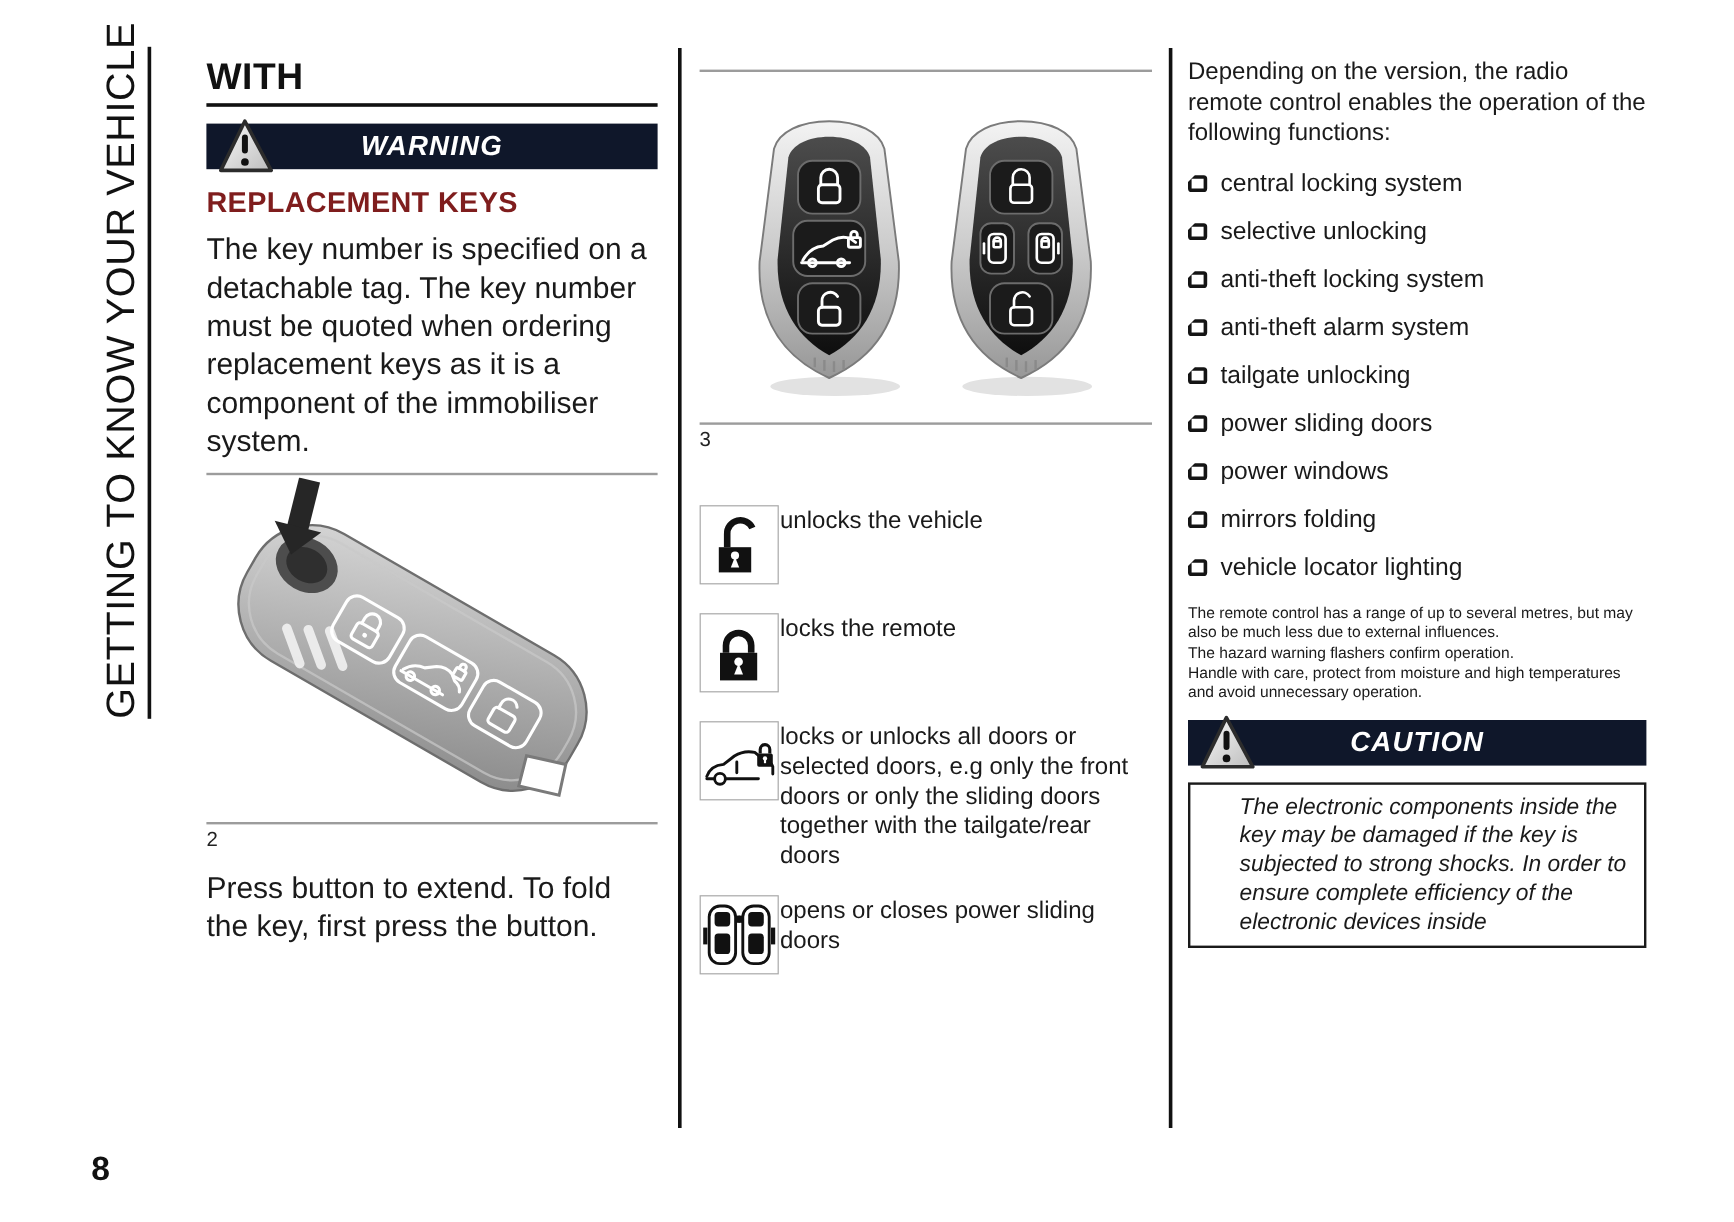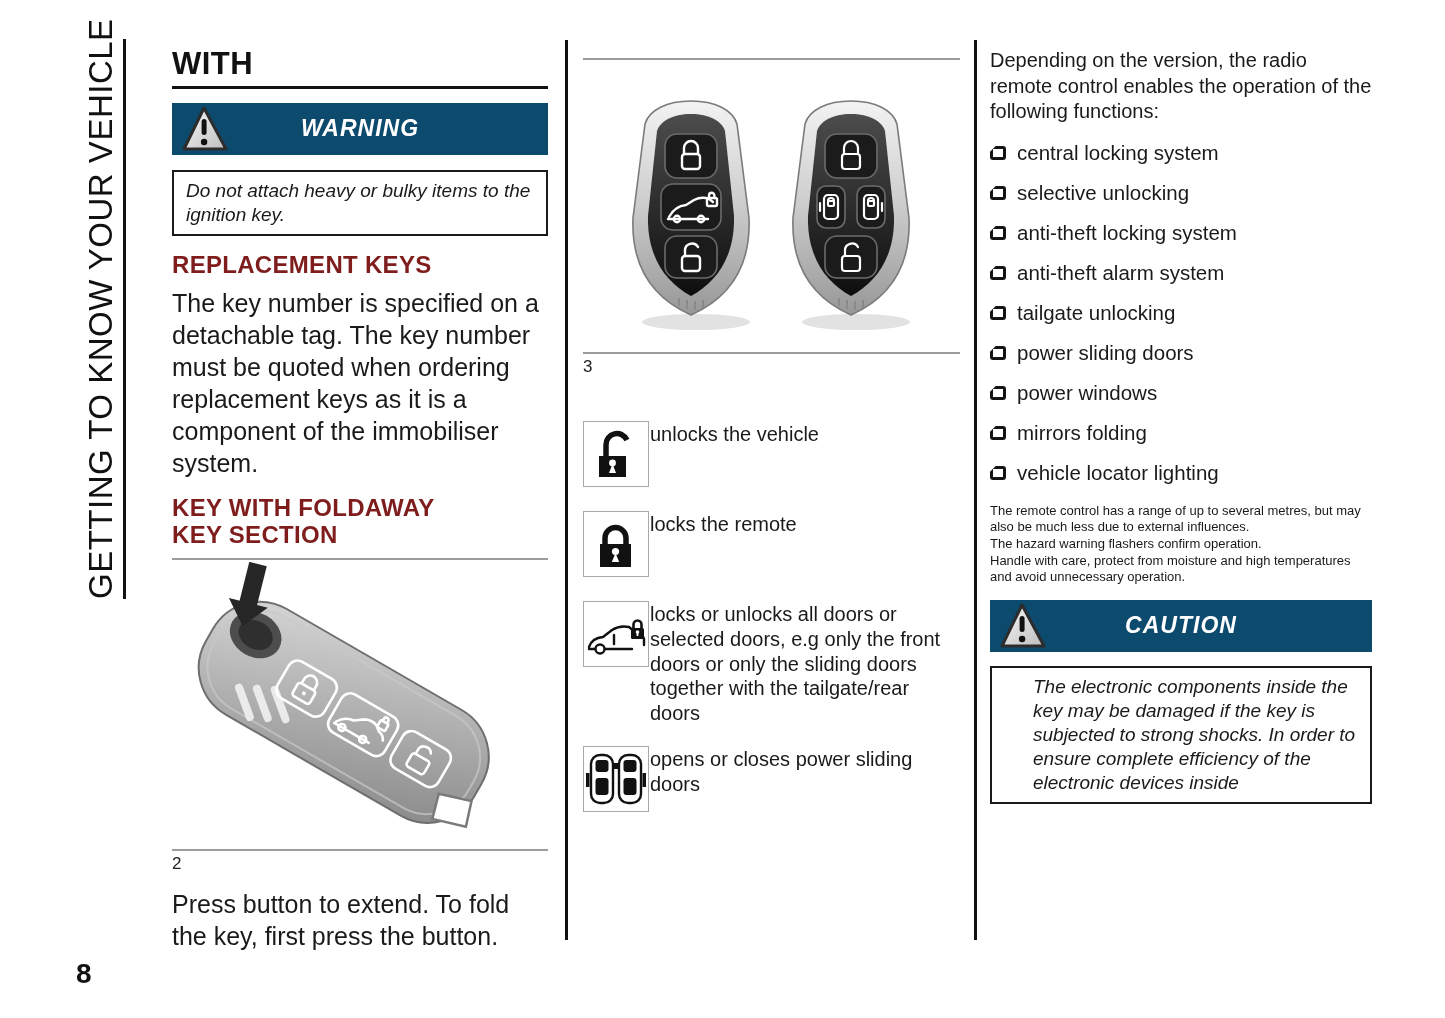--- a/index.html
+++ b/index.html
@@ -38,21 +38,21 @@
   h2.sub-heading {
     margin:16px 0 8px; font-size:24px; font-weight:bold;
     letter-spacing:0.3px; line-height:1.12; color:#7f1d1d;
   }
   
   p.body-text { margin:0; font-size:25px; line-height:1.28; }
   .line-block div { font-size:13px; line-height:1.28; }
 
   
   .banner {
-    position:relative; height:52px; background:#0c4a6e;
+    position:relative; height:38px; background:#0f172a;
     display:flex; align-items:center; margin-top:14px;
   }
   .banner .tri-wrap { margin-left:8px; display:flex; }
   .banner .banner-label {
     position:absolute; left:0; right:0; text-align:center;
     color:#ffffff; font-weight:bold; font-style:italic;
     font-size:23px; letter-spacing:1px;
   }
   
   .note-box {
@@ -114,31 +114,24 @@
           </linearGradient>
         </defs>
         <polygon points="24,4 46,45 4,45" fill="url(#triG1)" stroke="#2c2c2c" stroke-width="3" stroke-linejoin="round"></polygon>
         <rect x="21.6" y="15" width="5" height="16" rx="2.5" fill="#111"></rect>
         <circle cx="24.1" cy="38" r="3.2" fill="#111"></circle>
       </svg>
     </span>
     <span class="banner-label">WARNING</span>
   </div>
 
-  <div class="note-box">
-    <p>Do not attach heavy or bulky items to the ignition key.</p>
-  </div>
 
   <h2 class="sub-heading">REPLACEMENT KEYS</h2>
   <p class="body-text">The key number is specified on a detachable tag. The key number must be quoted when ordering replacement keys as it is a component of the immobiliser system.</p>
 
-  <h2 class="sub-heading">
-    <div>KEY WITH FOLDAWAY</div>
-    <div>KEY SECTION</div>
-  </h2>
 
   <figure class="fig">
     <svg width="376" height="285" viewBox="0 0 376 285">
       <defs>
         <linearGradient id="keyBody" x1="0" y1="0" x2="1" y2="1">
           <stop offset="0" stop-color="#d9d9d9"></stop>
             <stop offset="0.55" stop-color="#ababab"></stop>
             <stop offset="1" stop-color="#878787"></stop>
         </linearGradient>
       </defs>

